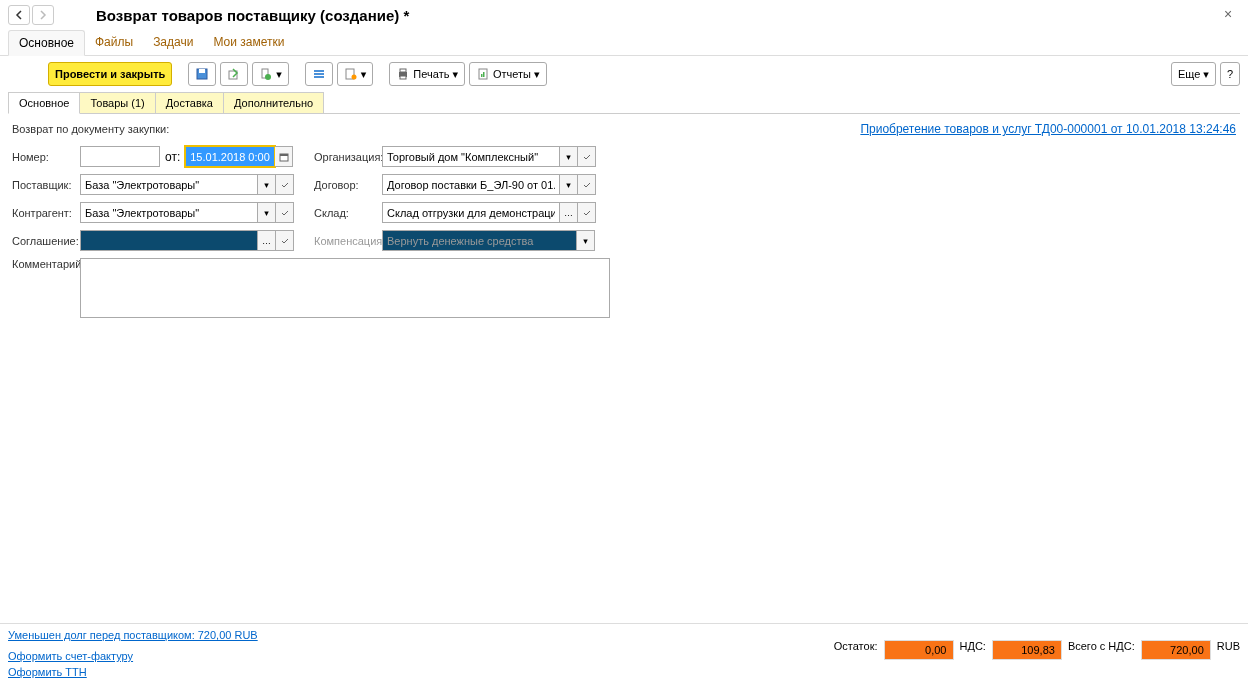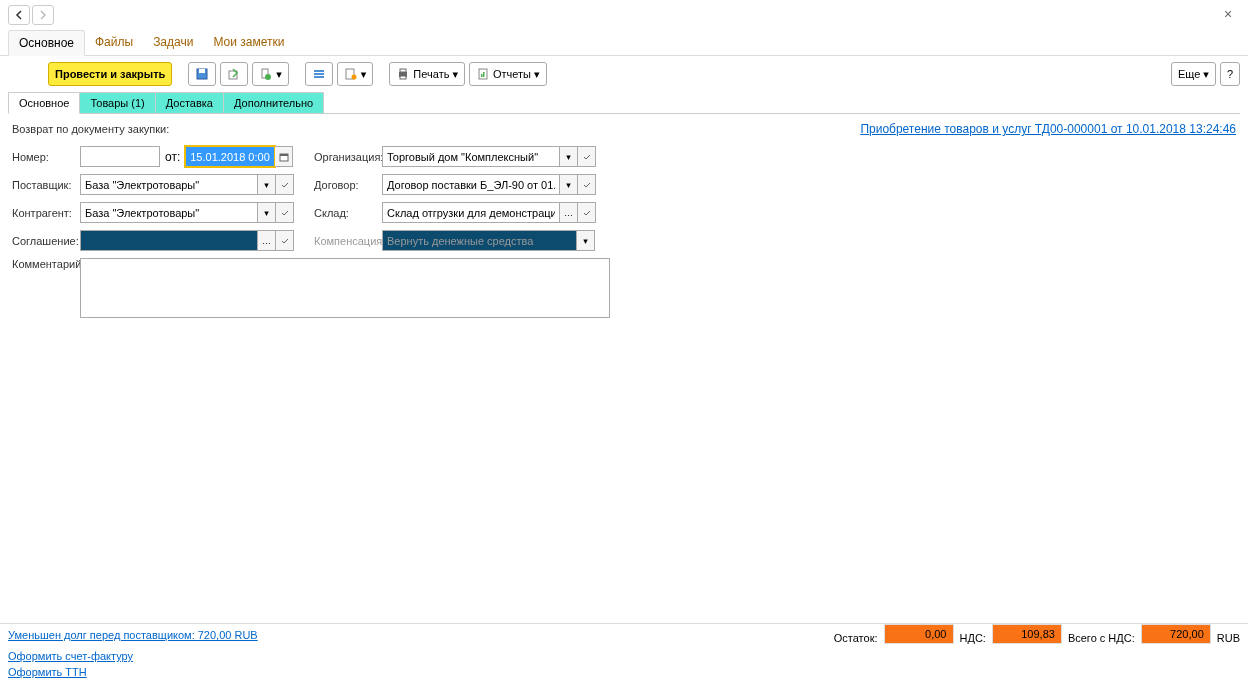--- a/index.html
+++ b/index.html
@@ -12,60 +12,61 @@
 .top-tabs { display: flex; border-bottom: 1px solid #ddd; padding: 0 8px; }
 .top-tab { padding: 5px 10px; cursor: pointer; color: #a16207; }
 .top-tab.active { background: #f8f8f8; color: #000; border: 1px solid #ddd; border-bottom: 1px solid #f8f8f8; margin-bottom: -1px; border-radius: 3px 3px 0 0; }
 .toolbar { display: flex; align-items: center; padding: 6px 8px; gap: 4px; }
 .tb-btn { height: 24px; border: 1px solid #aaa; background: #fff; padding: 0 6px; display: flex; align-items: center; cursor: pointer; border-radius: 3px; gap: 3px; font-size: 11px; }
 .tb-btn.yellow { background: #ffeb3b; border-color: #d4af00; font-weight: bold; margin-left: 40px; }
 .tb-btn svg { width: 14px; height: 14px; }
 .tb-sep { width: 8px; }
 .toolbar-spacer { flex: 1; }
 .content-tabs { display: flex; border-bottom: 1px solid #ccc; margin: 0 8px; }
-.content-tab { padding: 4px 10px; cursor: pointer; border: 1px solid #ccc; border-bottom: none; background: #5eead4; font-size: 11px; margin-right: -1px; }
+.content-tab { padding: 4px 10px; cursor: pointer; border: 1px solid #ccc; border-bottom: none; background: #fef9c3; font-size: 11px; margin-right: -1px; }
 .content-tab.active { background: #fff; border-bottom: 1px solid #fff; margin-bottom: -1px; position: relative; }
 .form-area { padding: 8px 12px; }
 .form-row { display: flex; align-items: center; margin-bottom: 7px; }
 .link-row { margin-bottom: 10px; justify-content: space-between; }
 .link-row .lbl { margin-right: 6px; }
 .link-row a { color: #0066cc; text-decoration: underline; }
 .field-group-left { display: flex; align-items: center; width: 292px; }
 .field-group-right { display: flex; align-items: center; width: 292px; }
 .gap { width: 10px; }
 .lbl { width: 68px; color: #333; font-size: 11px; }
 .lbl.dim { color: #999; }
 .input-wrap { display: flex; height: 21px; }
 .txt { border: 1px solid #aaa; height: 21px; padding: 1px 4px; font-size: 11px; }
 .txt.selected { background: #3399ff; color: #fff; outline: 2px solid #f0c000; outline-offset: -1px; }
 .txt.readonly { background: #0c4a6e; color: #999; }
 .btn-sm { width: 18px; height: 21px; border: 1px solid #aaa; border-left: none; background: #f5f5f5; display: flex; align-items: center; justify-content: center; cursor: pointer; font-size: 9px; }
 .textarea { border: 1px solid #aaa; resize: none; font-family: inherit; font-size: 11px; padding: 2px 4px; }
 .footer-links { position: absolute; bottom: 18px; left: 8px; }
 .footer-links a { display: block; color: #0066cc; text-decoration: underline; font-size: 11px; margin-bottom: 4px; }
-.footer-totals { position: absolute; bottom: 56px; right: 8px; display: flex; align-items: flex-end; gap: 6px; font-size: 11px; }
+.footer-totals { position: absolute; bottom: 40px; right: 8px; display: flex; align-items: flex-start; gap: 6px; font-size: 11px; }
 .footer-totals .val-box { border: 1px solid #ddd; background: #f97316; padding: 2px 6px; text-align: right; min-width: 70px; height: 20px; display: flex; align-items: center; justify-content: flex-end; }
 .debt-link { position: absolute; bottom: 58px; left: 8px; }
 .debt-link a { color: #0066cc; text-decoration: underline; font-size: 11px; }
 .debt-line { position: absolute; bottom: 76px; left: 0; right: 0; border-top: 1px solid #ddd; }
 </style>
 </head>
 <body>
 
 <div class="header-bar">
   <div class="nav-btn">
     <svg viewBox="0 0 10 10">
         <path d="M7 1 L3 5 L7 9" stroke="#333" fill="none" stroke-width="1.5"></path>
       </svg>
   </div>
   <div class="nav-btn">
     <svg viewBox="0 0 10 10">
         <path d="M3 1 L7 5 L3 9" stroke="#bbb" fill="none" stroke-width="1.5"></path>
       </svg>
   </div>
+  <div class="title">Возврат товаров поставщику (создание) *</div>
   <div class="close-btn">×</div>
 </div>
 
 <div class="top-tabs">
   <div class="top-tab active">Основное</div>
   <div class="top-tab">Файлы</div>
   <div class="top-tab">Задачи</div>
   <div class="top-tab">Мои заметки</div>
 </div>
 

